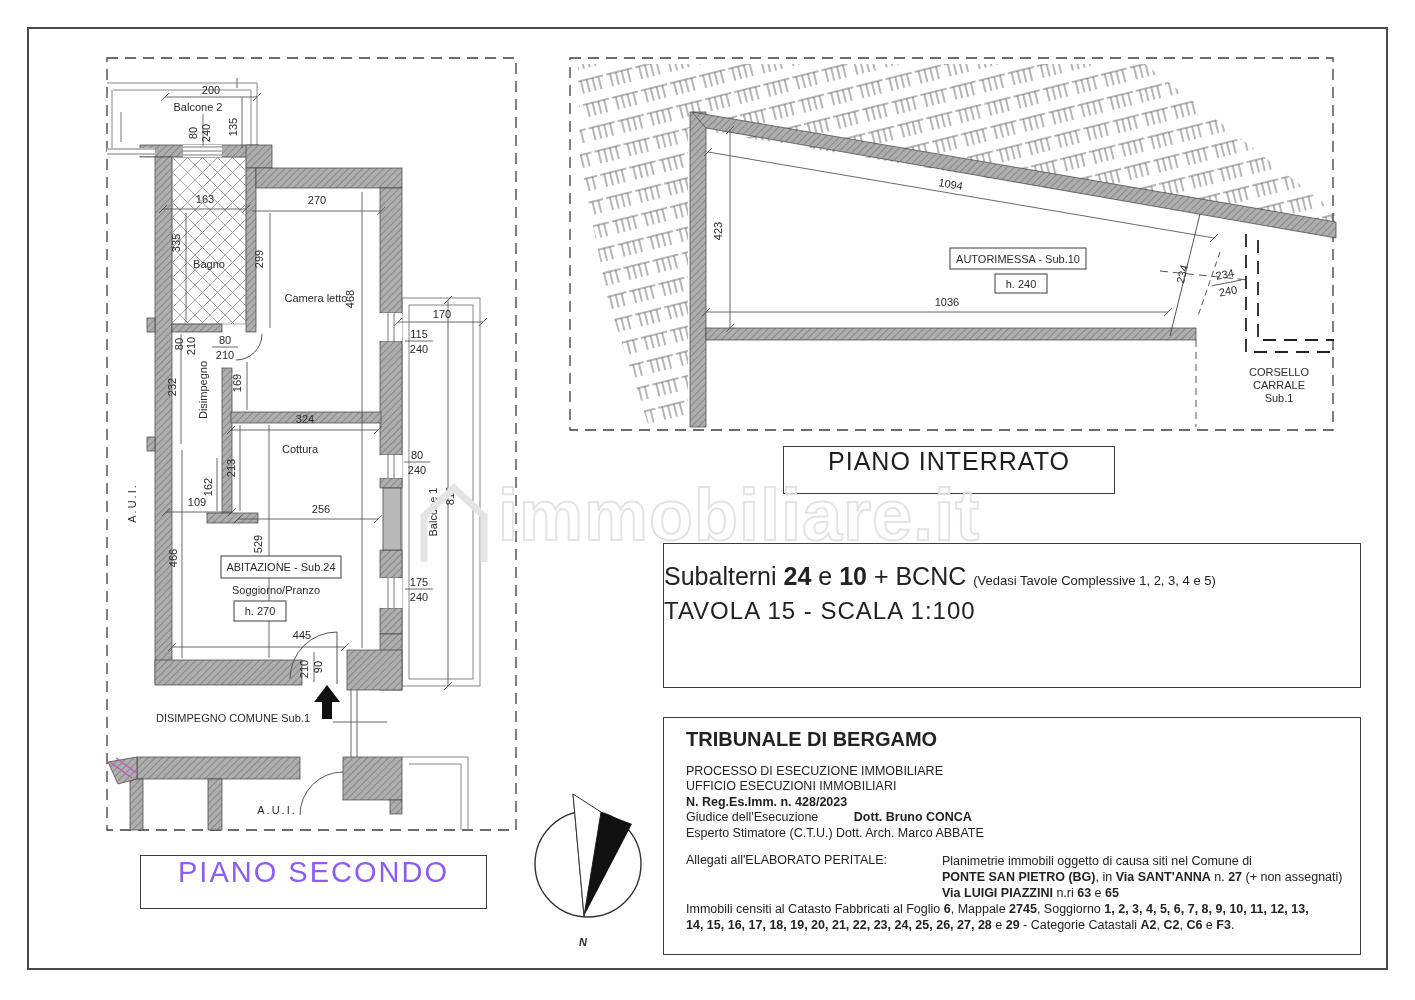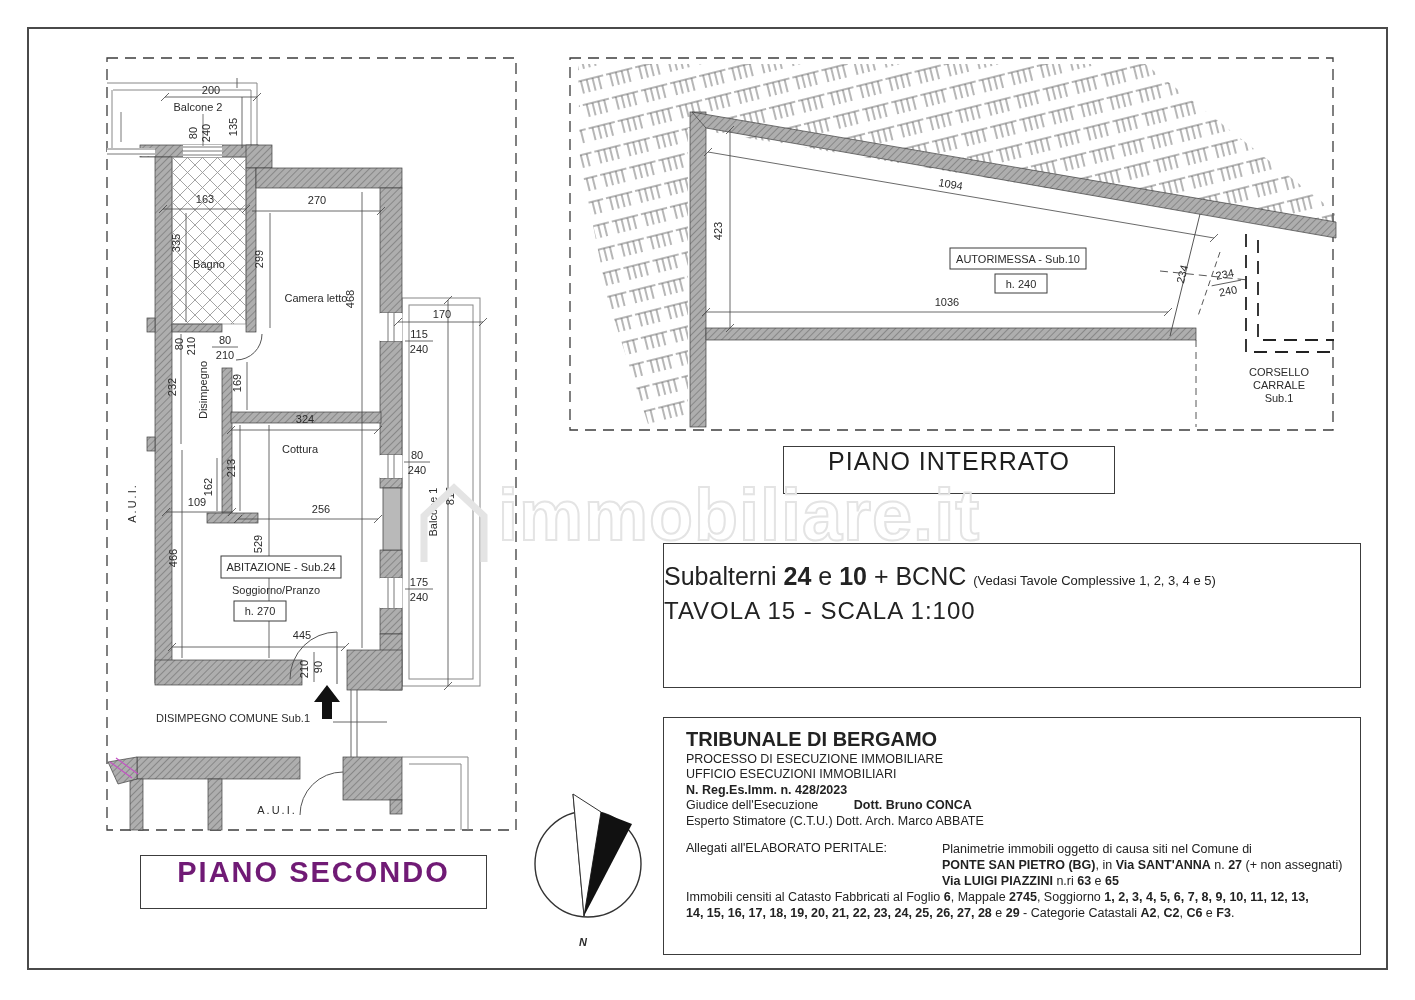--- a/index.html
+++ b/index.html
@@ -1,29 +1,29 @@
 <!DOCTYPE html>
 <html><head>
 <meta charset="utf-8">
 <style>
   html,body{margin:0;padding:0;background:#fff;}
   #stage{position:relative;width:1415px;height:1000px;background:#fff;overflow:hidden;
          font-family:"Liberation Sans", sans-serif;color:#222;}
   #draw{position:absolute;left:0;top:0;}
   svg text{font-family:"Liberation Sans", sans-serif;fill:#2b2b2b;font-size:11px;text-anchor:middle;}
   .box{position:absolute;border:1.5px solid #3c3c3c;display:flex;align-items:flex-start;justify-content:center;background:transparent;}
-  .plan-title{font-size:29px;font-weight:700;letter-spacing:2px;color:#701a75;}
+  .plan-title{font-size:29px;font-weight:400;letter-spacing:2px;color:#8b5cf6;}
   .plan-title-sm{font-size:25px;font-weight:500;letter-spacing:1px;color:#1e1e1e;}
   #lotto{flex-direction:column;justify-content:flex-start;padding-top:12px;box-sizing:border-box;}
   .lotto-title{font-size:34px;font-weight:800;letter-spacing:1px;}
   .lotto-line2{margin-top:6px;font-size:25px;}
   .lotto-line2 .note{font-size:13px;}
   .lotto-line3{margin-top:6px;font-size:24px;letter-spacing:1px;}
   #court{display:block;padding:14px 0 0 22px;box-sizing:border-box;font-size:12.5px;line-height:15.5px;}
-  .court-title{font-size:20px;font-weight:bold;margin-bottom:4px;}
+  .court-title{font-size:20px;font-weight:bold;margin-bottom:16px;}
   .b{font-weight:bold;}
   .alleg{display:flex;margin-top:12px;gap:34px;}
   .alleg-label{width:222px;flex:0 0 auto;}
   .alleg-content{flex:1;}
   .alleg-content div{line-height:16px;}
   .cat{line-height:16px;}
   #watermark{position:absolute;left:408px;top:470px;display:flex;align-items:flex-start;
              pointer-events:none;z-index:5;}
   #wm-text{font-size:72px;font-weight:700;letter-spacing:1px;color:rgba(255,255,255,0.25);
            -webkit-text-stroke:2px #e4e4e4;line-height:90px;}

